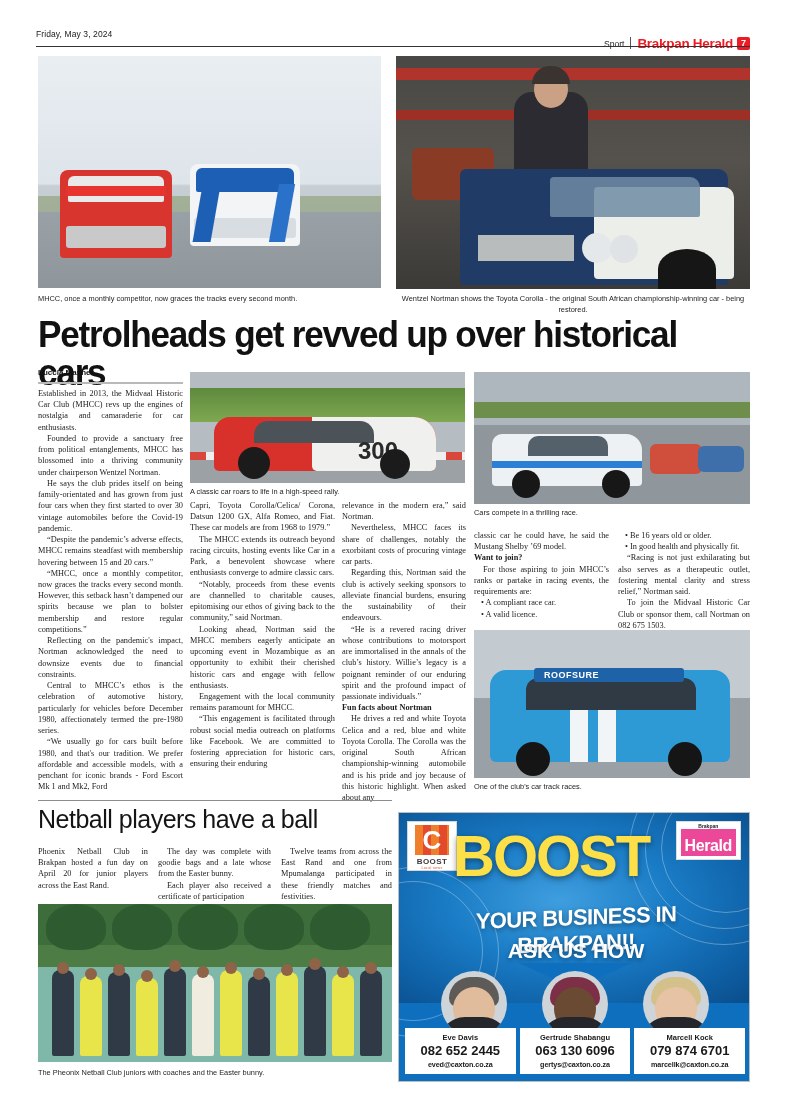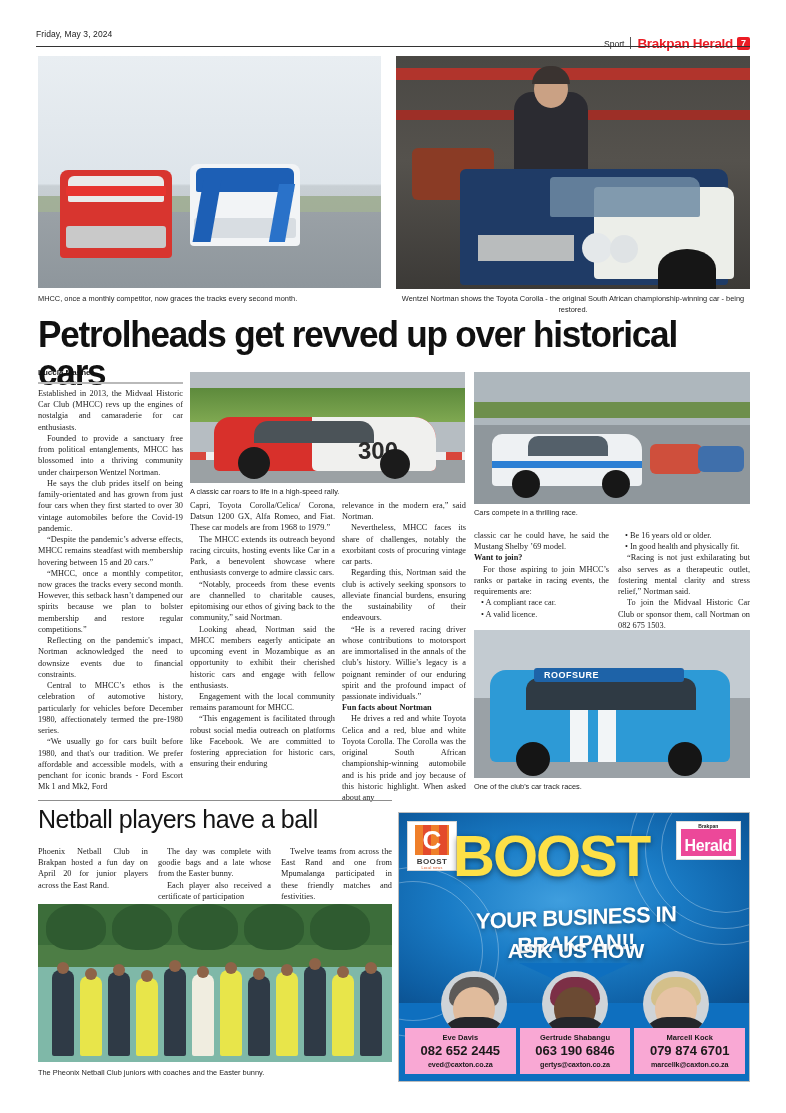--- a/index.html
+++ b/index.html
@@ -273,21 +273,21 @@
     position: absolute; left: 120px; top: 150px; width: 112px; height: 26px;
     background: #0e6fbf;
     clip-path: polygon(0 0, 100% 0, 50% 100%);
   }
 
   .ad-contacts {
     position: absolute; left: 6px; bottom: 7px; width: 340px; height: 46px;
     display: flex; gap: 4px;
   }
   .ad-contact {
-    flex: 1; background: #f9a8d4; color: #1a1a1a; text-align: center;
+    flex: 1; background: #ffffff; color: #1a1a1a; text-align: center;
     display: flex; flex-direction: column; align-items: center; justify-content: center;
     font-family: "Liberation Sans", sans-serif; font-weight: bold; line-height: 1.28;
   }
   .ad-contact .nm { font-size: 7.5px; }
   .ad-contact .ph { font-size: 13px; }
   .ad-contact .em { font-size: 7.2px; letter-spacing: -.1px; }
 </style>
 </head>
 <body>
 
@@ -518,21 +518,21 @@
     </div>
 
     <div class="ad-contacts">
       <div class="ad-contact">
         <span class="nm">Eve Davis</span>
         <span class="ph">082 652 2445</span>
         <span class="em">eved@caxton.co.za</span>
       </div>
       <div class="ad-contact">
         <span class="nm">Gertrude Shabangu</span>
-        <span class="ph">063 190 6846</span>
+        <span class="ph">063 130 6096</span>
         <span class="em">gertys@caxton.co.za</span>
       </div>
       <div class="ad-contact">
         <span class="nm">Marcell Kock</span>
         <span class="ph">079 874 6701</span>
         <span class="em">marcellk@caxton.co.za</span>
       </div>
     </div>
   </div>
 

